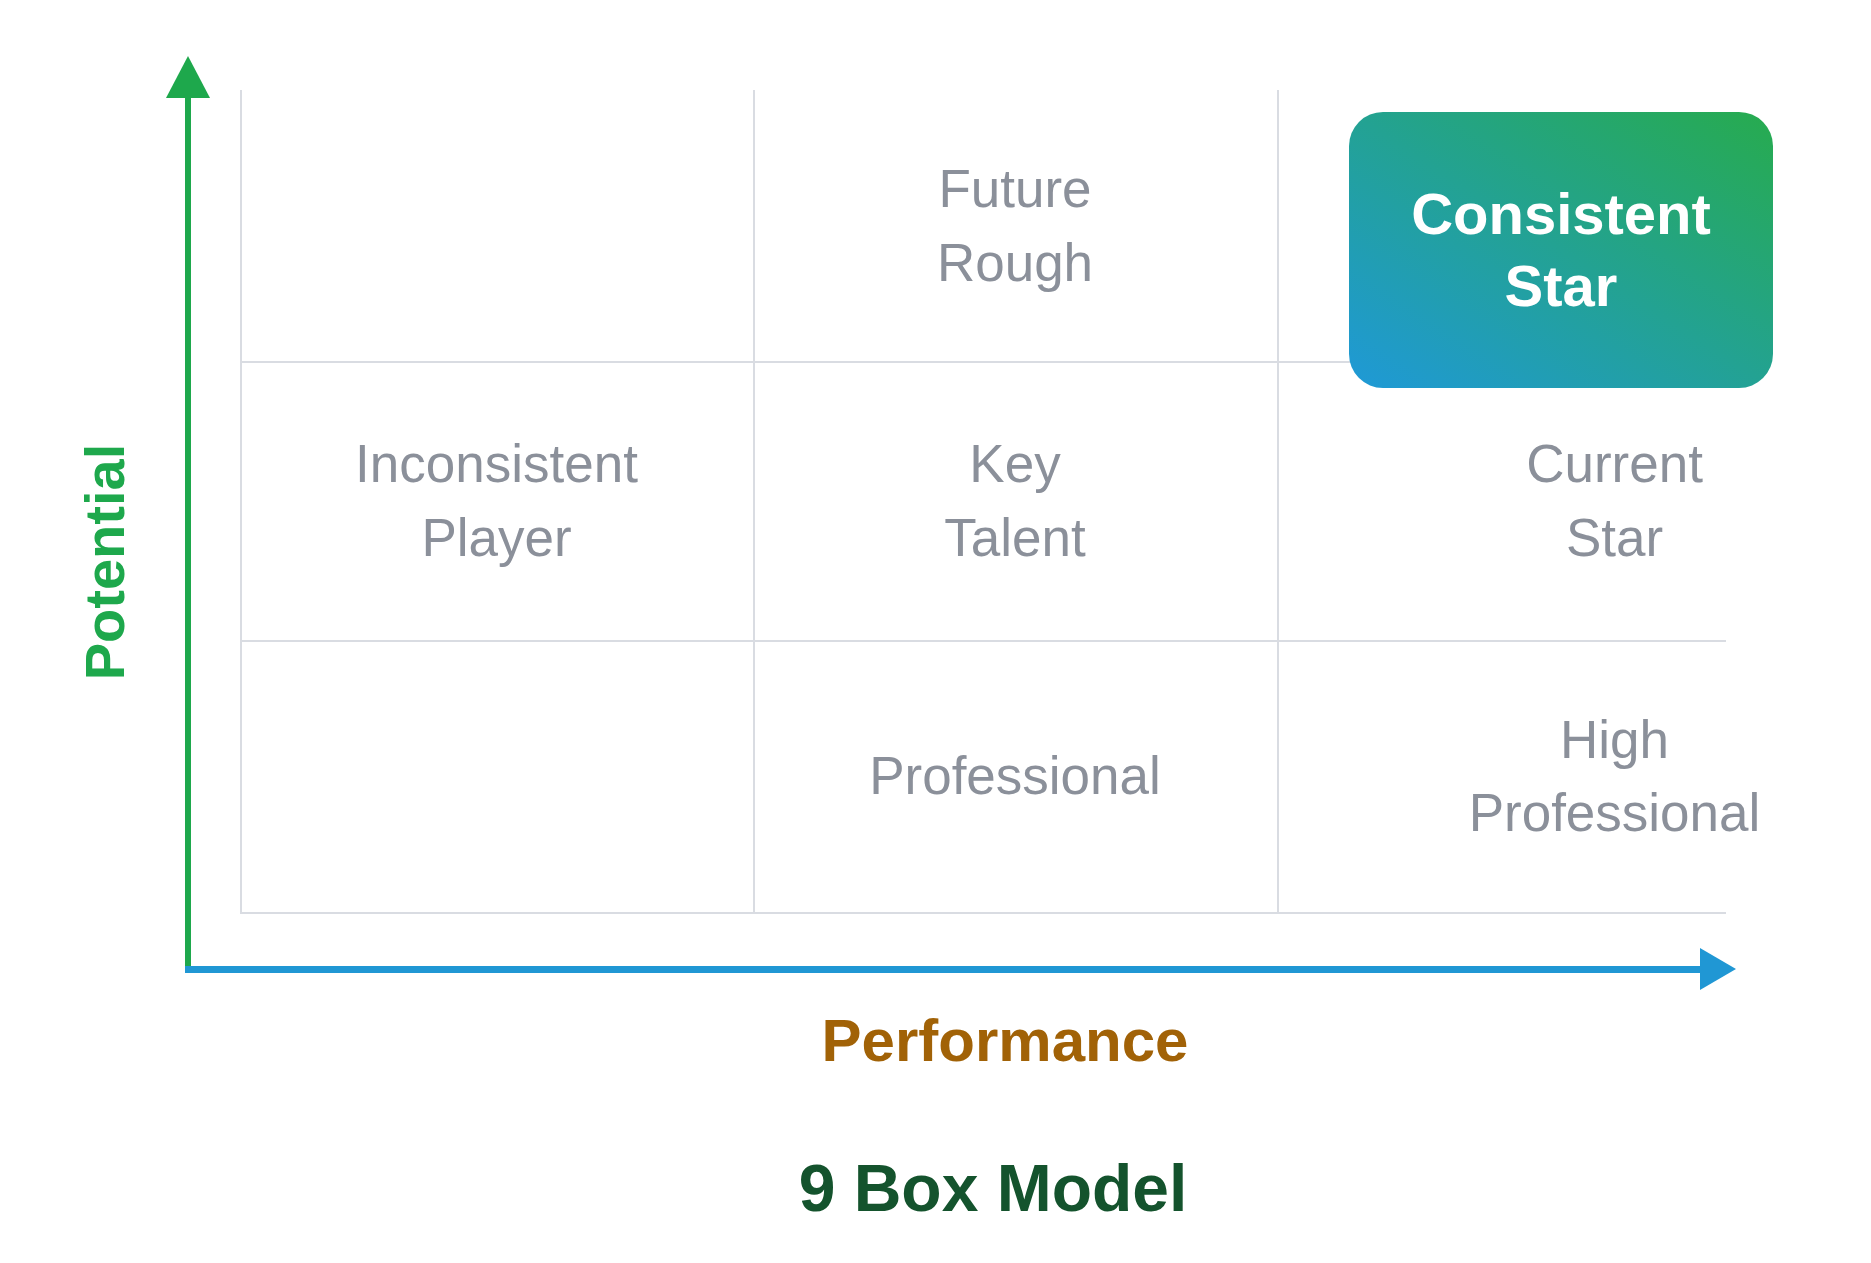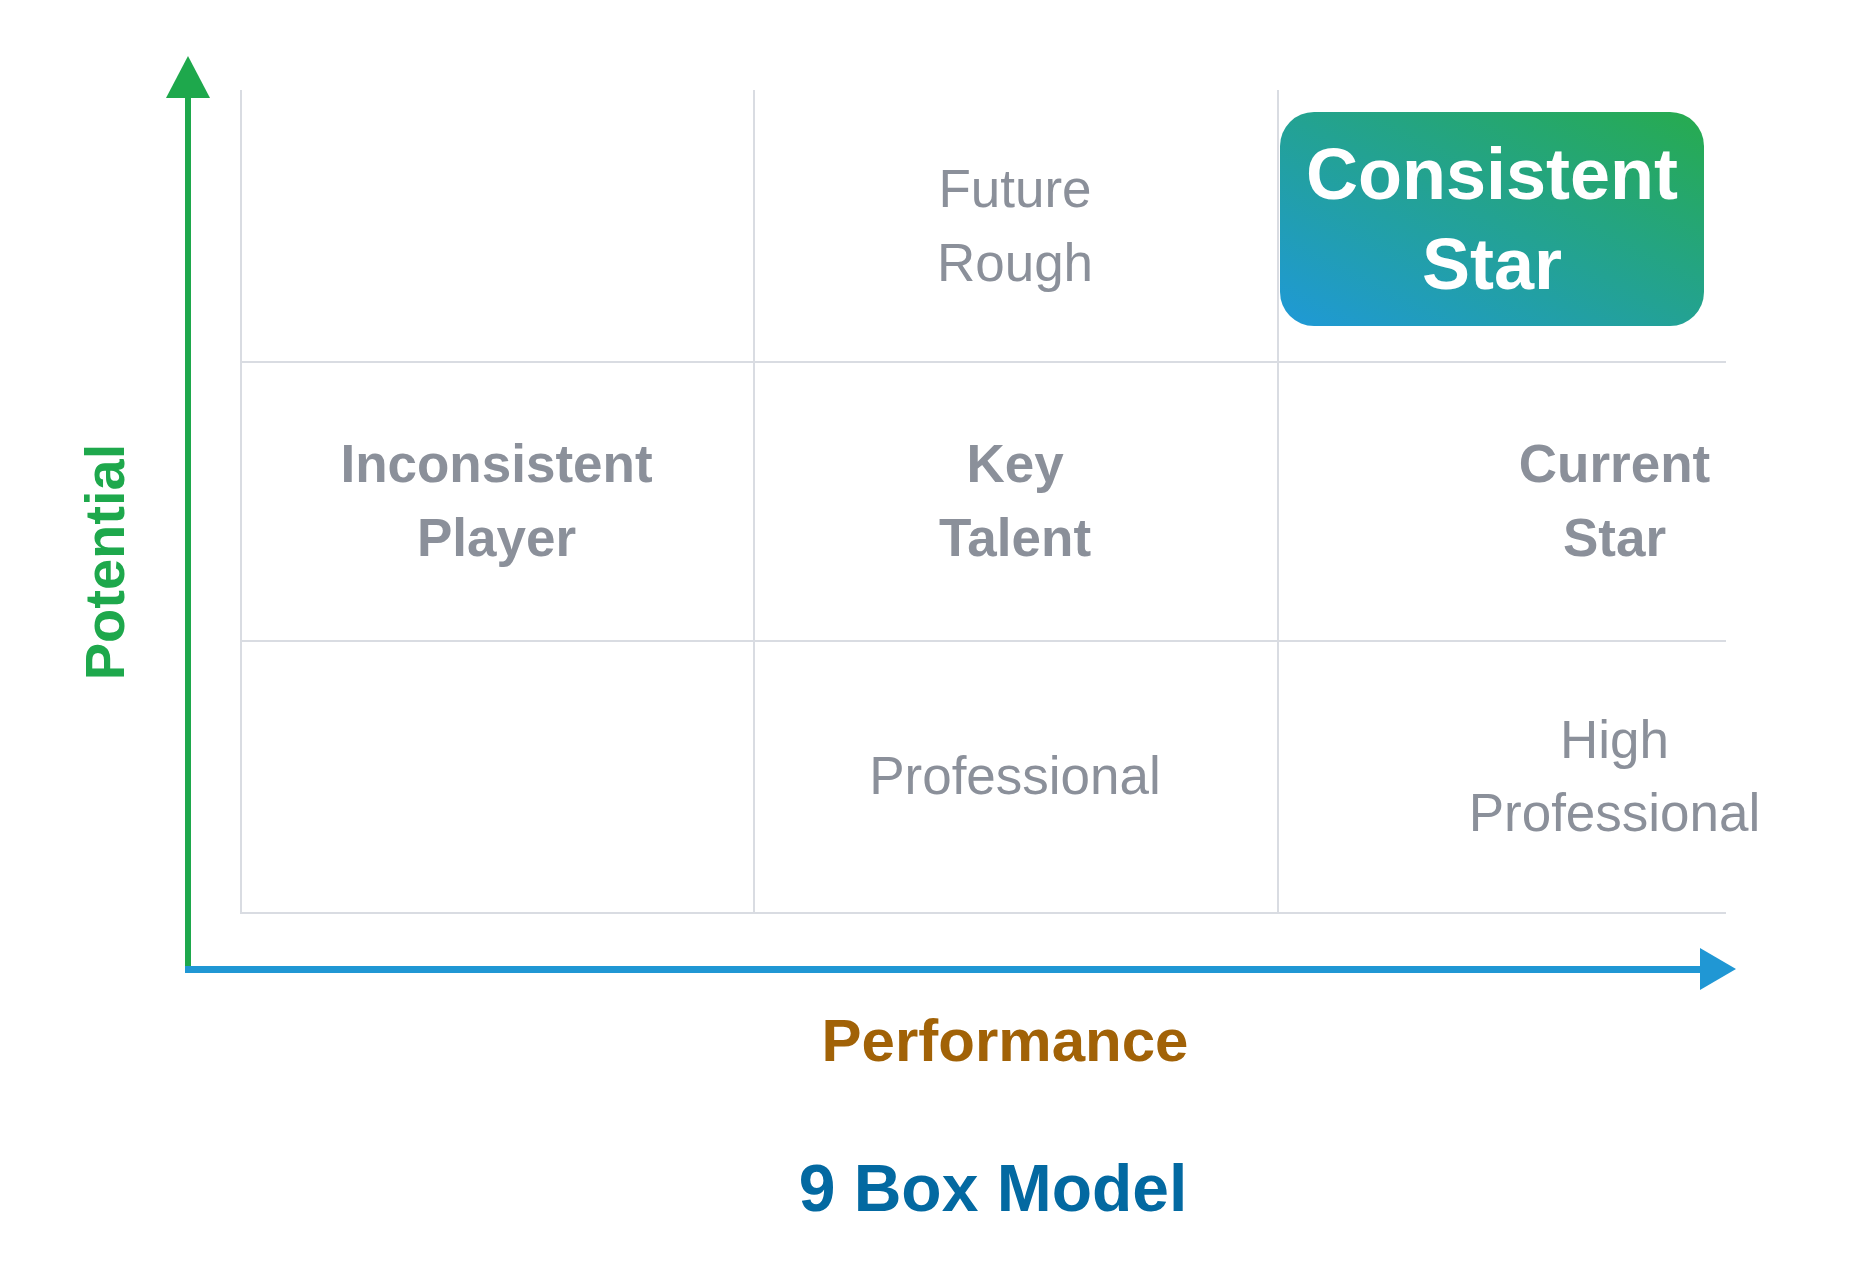--- a/index.html
+++ b/index.html
@@ -28,32 +28,32 @@
     color:#8b909a;
     font-size:53px;
     line-height:1.38;
     white-space:pre-line;
     font-weight:400;
   }
   .col1{left:240px;width:513px;}
   .col2{left:753px;width:524px;}
   .col3{left:1402px;width:425px;}
   .row1{top:90px;height:271px;}
-  .row2{top:361px;height:279px;font-weight:bold;}
+  .row2{top:361px;height:279px;}
   .row3{top:640px;height:272px;}
   
   .highlight{
     position:absolute;
-    left:1280px;top:112px;width:424px;height:214px;
+    left:1349px;top:112px;width:424px;height:276px;
     border-radius:34px;
     background:linear-gradient(to top right,#1f99d7,#27ab4e);
     display:flex;align-items:center;justify-content:center;
     text-align:center;
     color:#ffffff;
-    font-size:72px;
+    font-size:58px;
     font-weight:700;
     line-height:1.25;
     white-space:pre-line;
   }
   
   .y-line{position:absolute;left:185px;top:96px;width:6px;height:876px;background:#1ea84c;}
   .y-arrow{
     position:absolute;left:166px;top:56px;
     width:0;height:0;
     border-left:22px solid transparent;
@@ -77,21 +77,21 @@
   }
   .x-label{
     position:absolute;left:1005px;top:1040px;
     transform:translate(-50%,-50%);
     color:#a16207;font-size:60px;font-weight:700;
     white-space:nowrap;
   }
   .title{
     position:absolute;left:993px;top:1188px;
     transform:translate(-50%,-50%);
-    color:#0369a1;font-size:66px;font-weight:700;
+    color:#14532d;font-size:66px;font-weight:700;
     white-space:nowrap;
   }
 </style>
 </head>
 <body>
 
 <div id="canvas">
 
   <div class="gline v v1"></div>
   <div class="gline v v2"></div>

